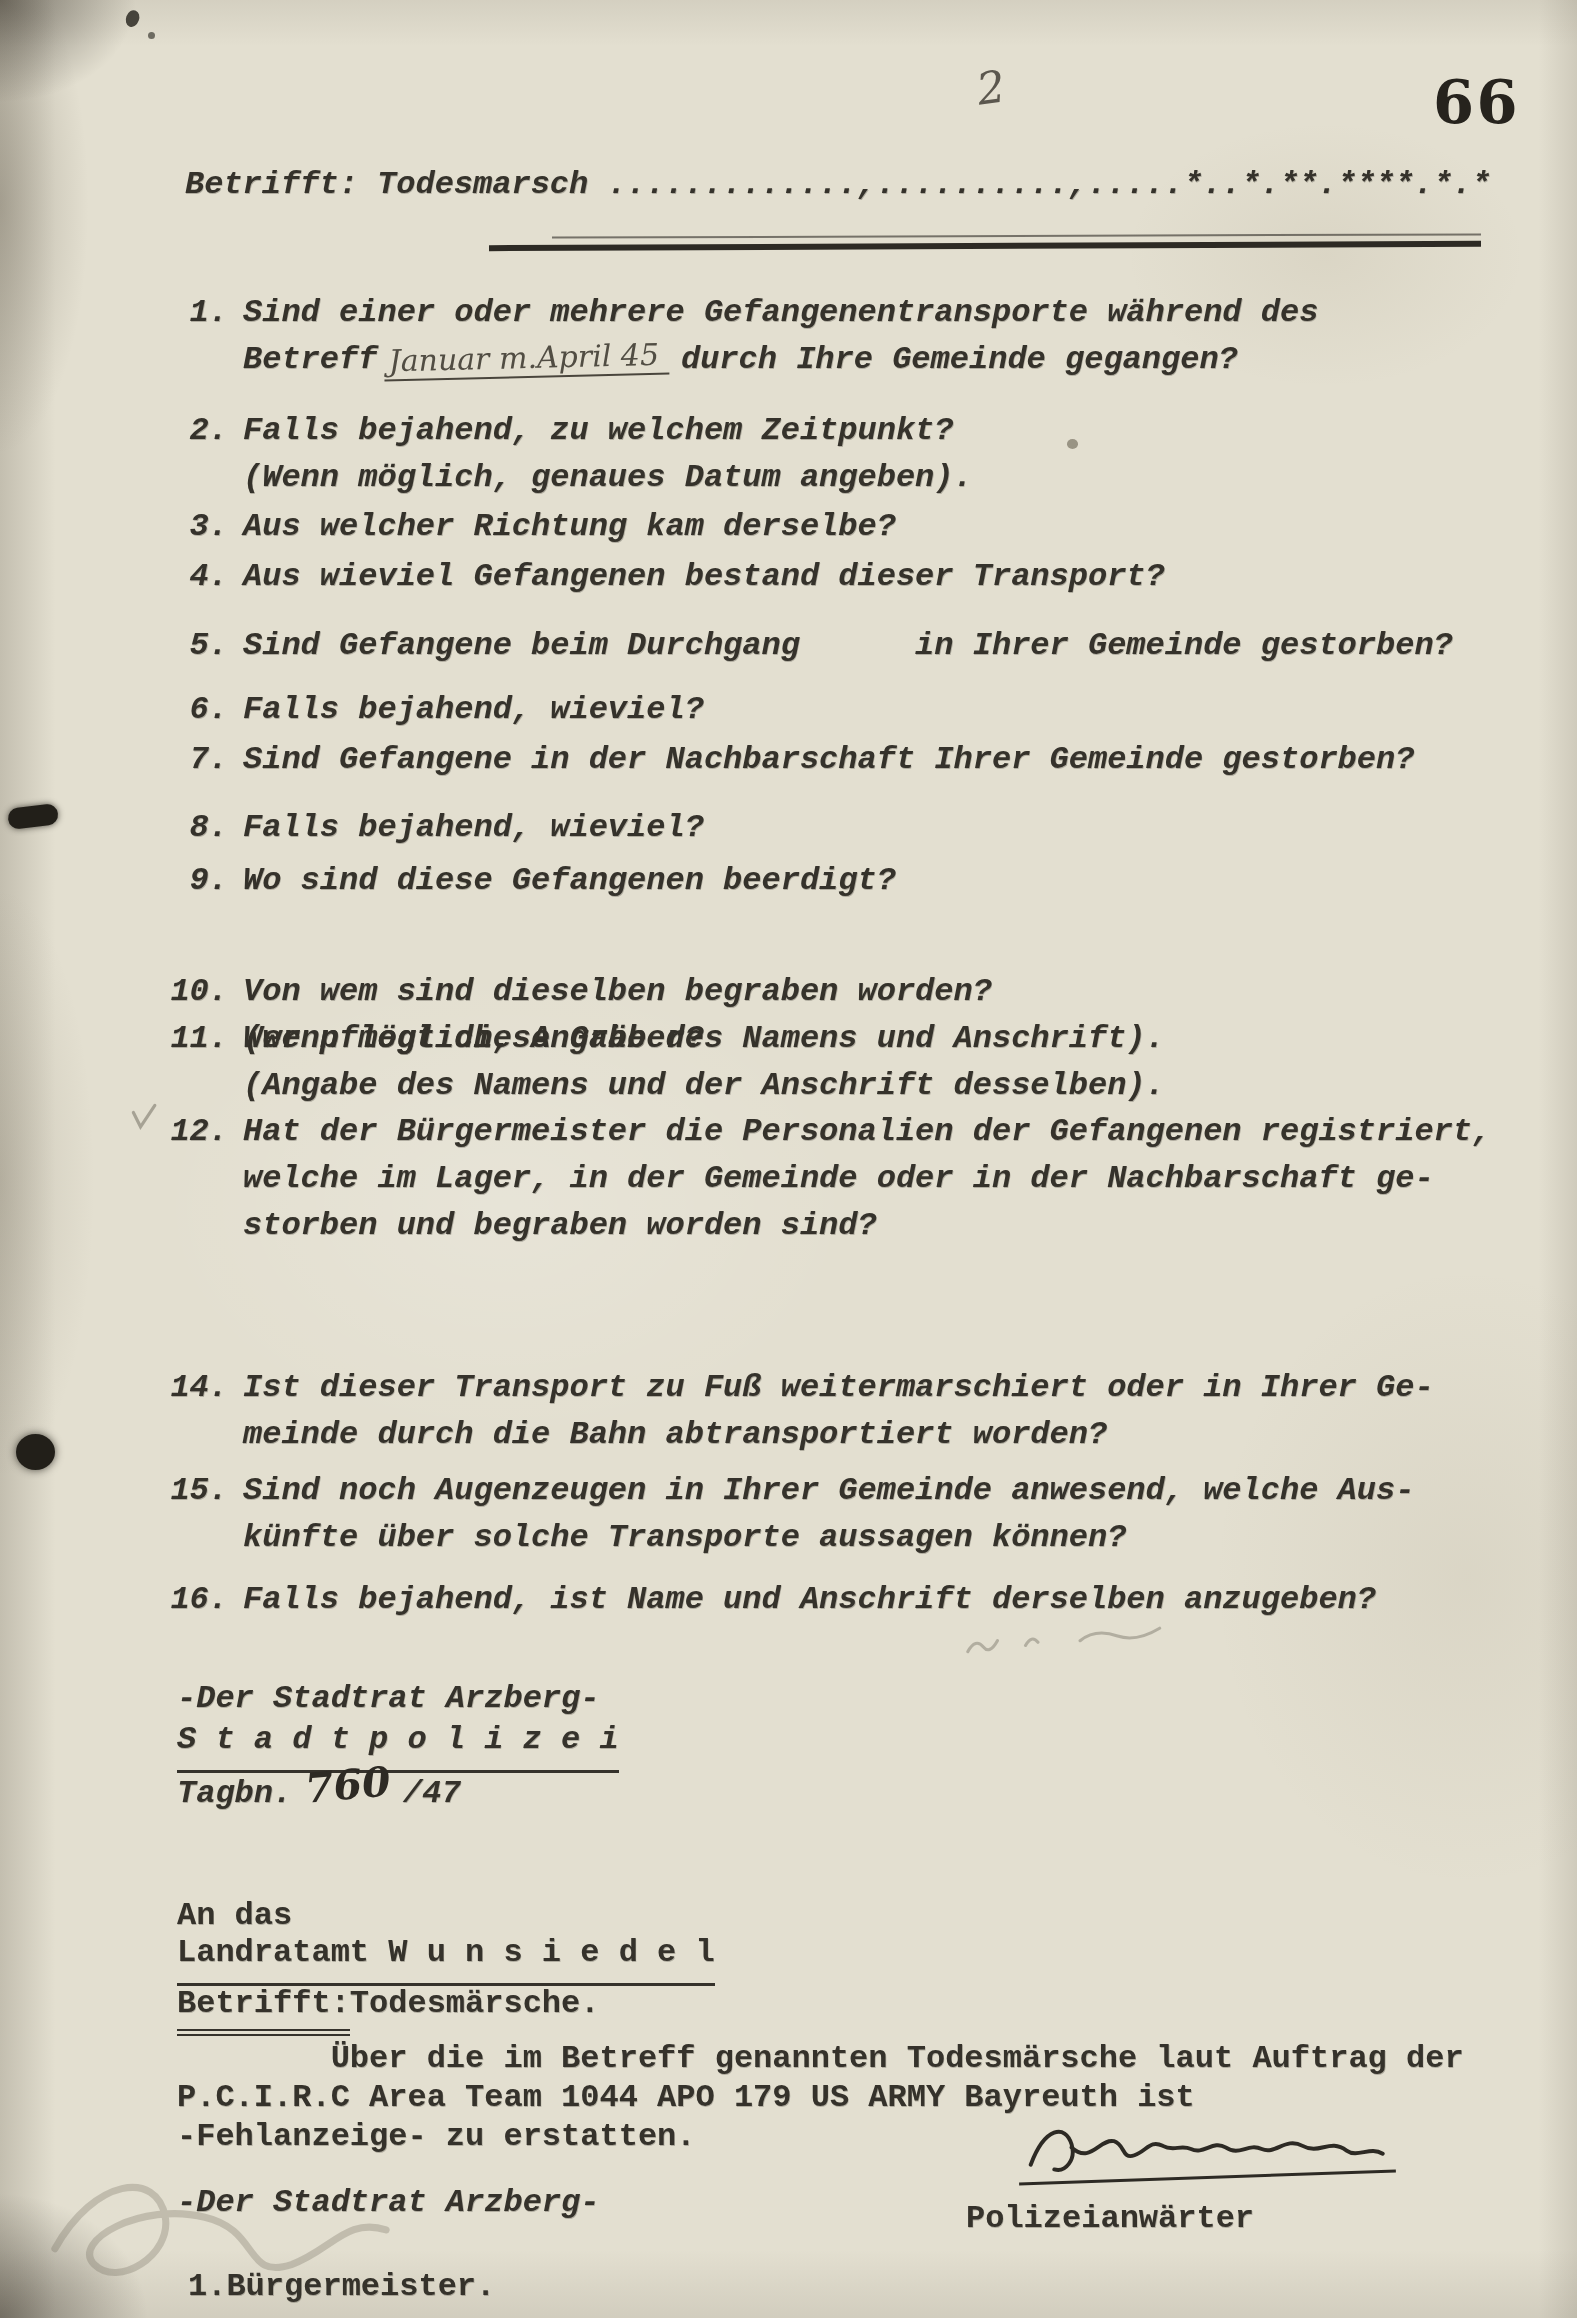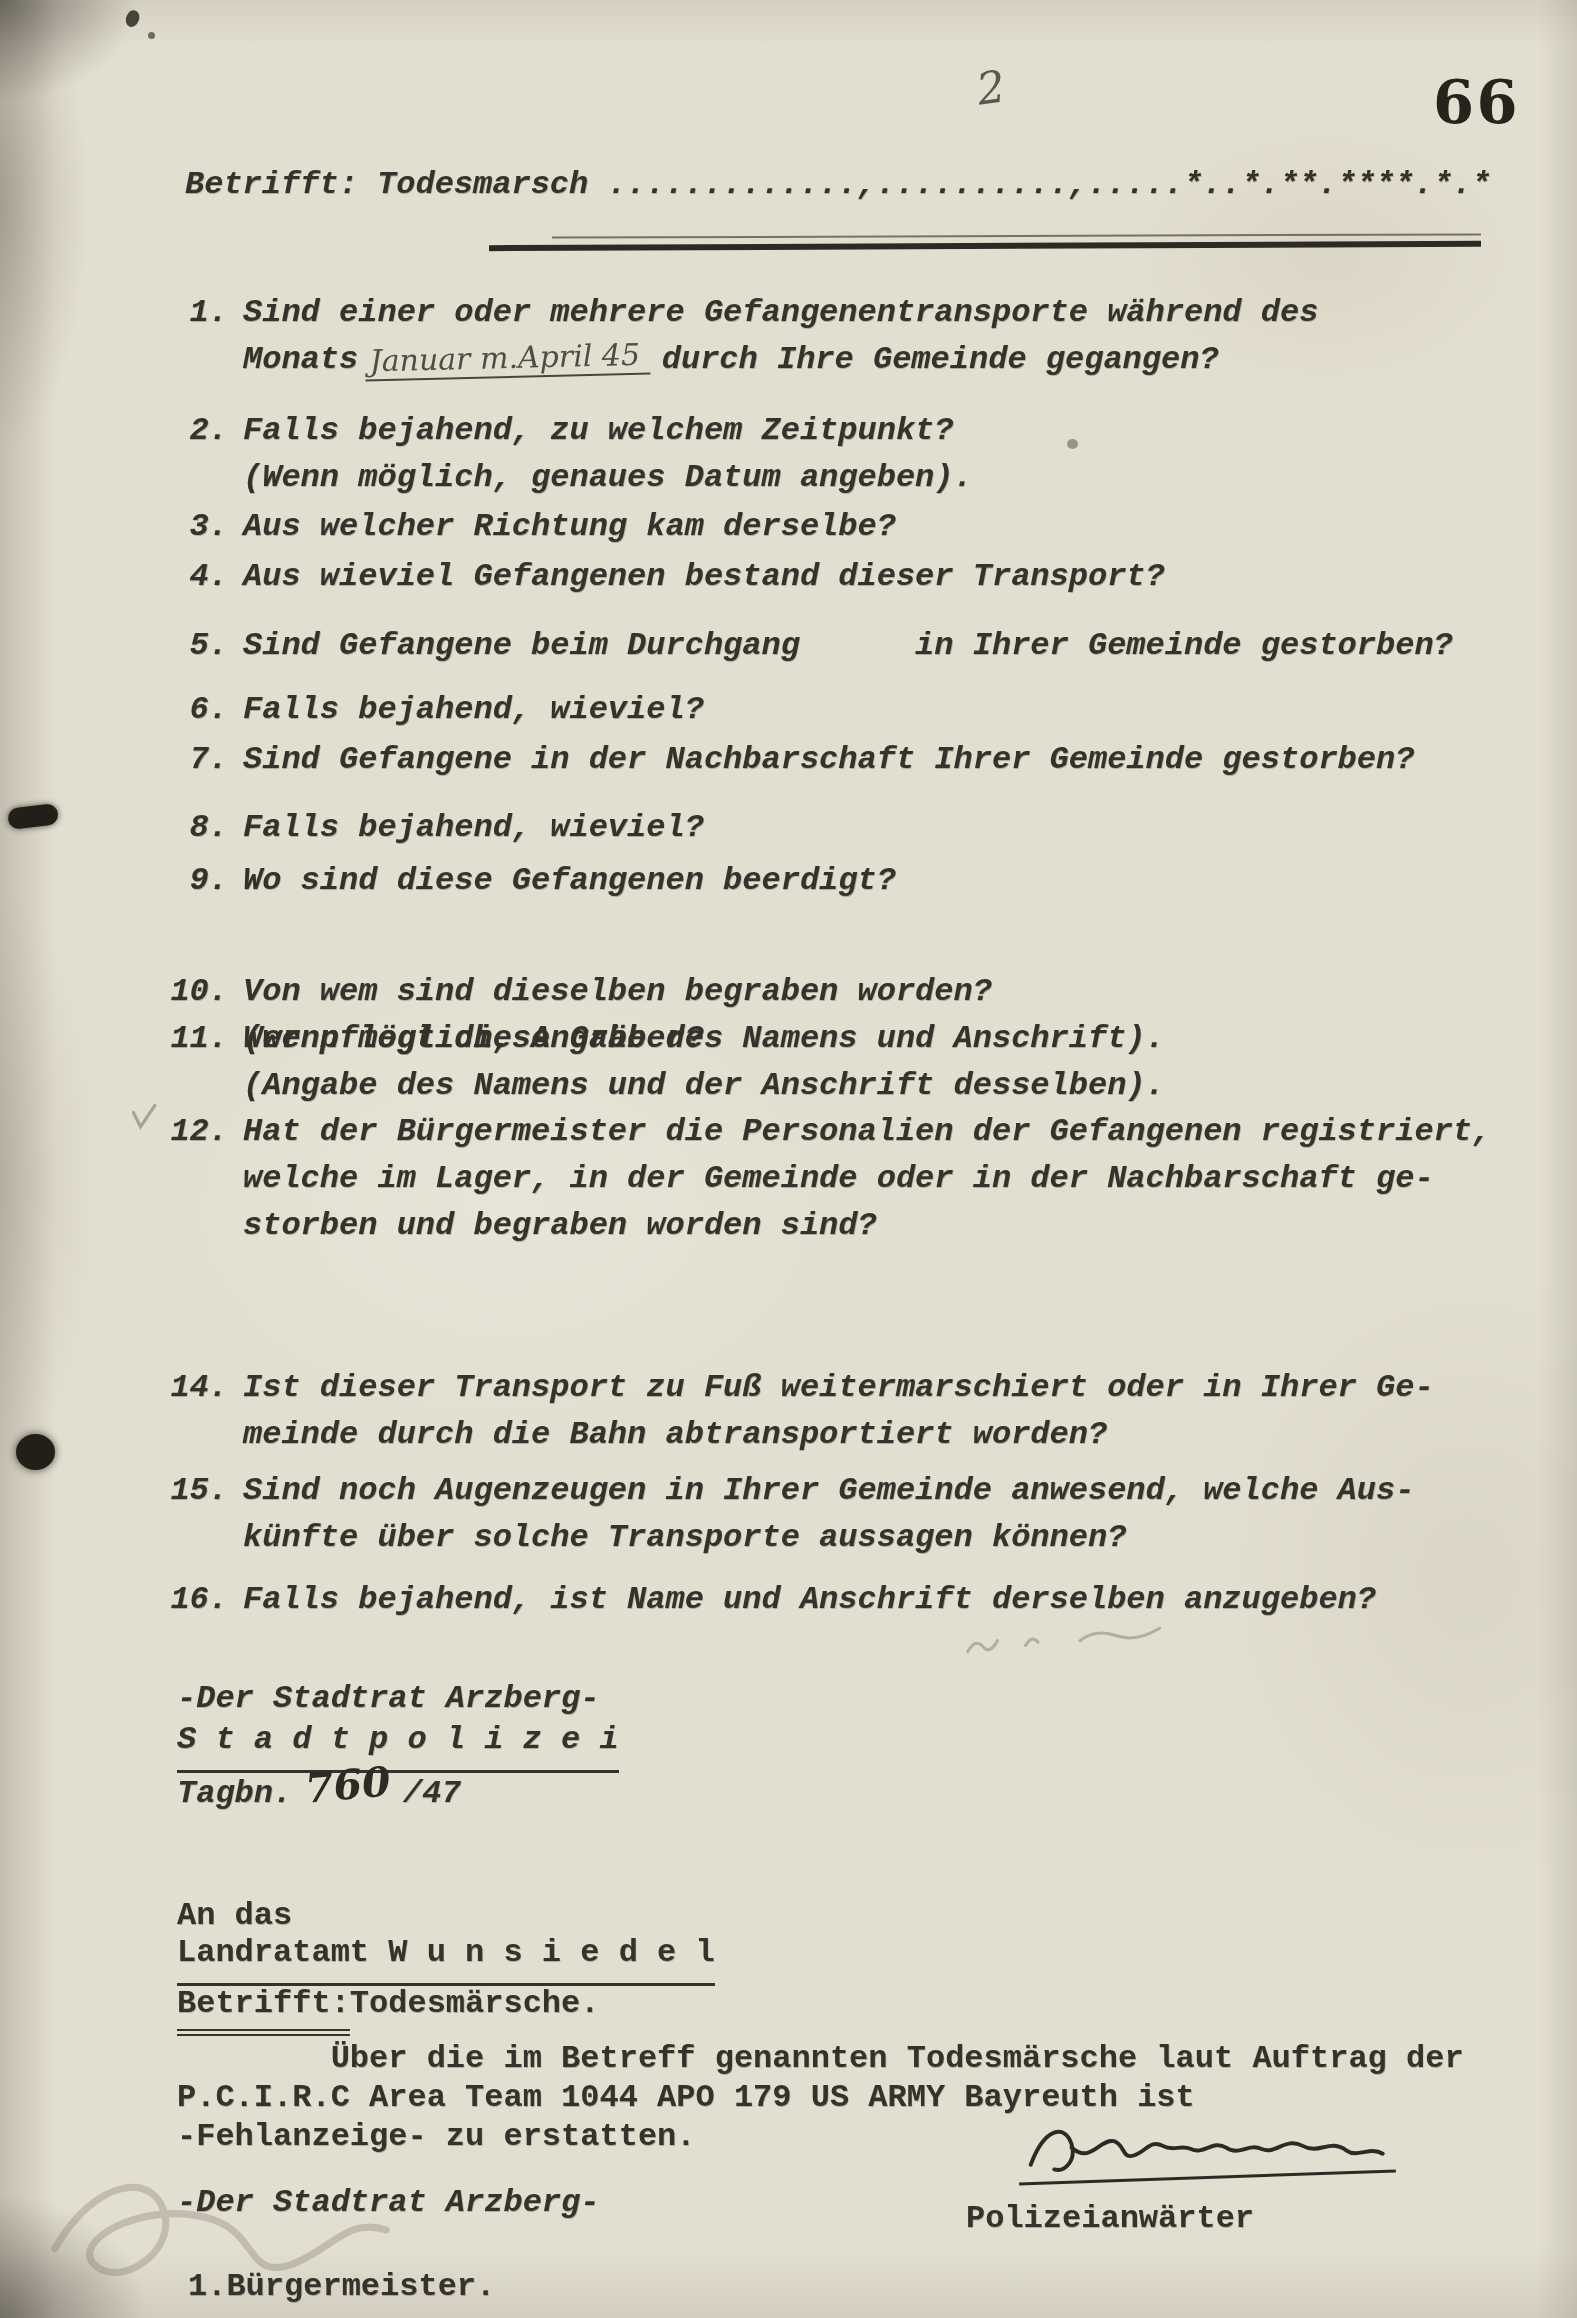--- a/index.html
+++ b/index.html
@@ -92,21 +92,21 @@
   <div class="hw" style="left:1393px;top:68px;font-size:59px;font-weight:700;font-style:normal;color:#26231d;letter-spacing:2.4px;margin-left:40px;">66</div>
 
   <div class="typed" style="left:185px;top:161px;"><span>Betrifft: Todesmarsch </span><span>.............,..........,.....*..*.**.****.*.*</span></div>
   <div class="rule" style="left:552px;top:235px;width:929px;height:2.4px;opacity:.6;transform:rotate(-.2deg);"></div>
   <div class="rule" style="left:489px;top:243px;width:992px;height:5.5px;transform:rotate(-.25deg);"></div>
 
   <svg style="position:absolute;left:131px;top:1103px;opacity:.5;" width="27" height="27" viewBox="0 0 34 34">
     <path d="M3,12 L12,30 L30,3" fill="none" stroke="#6b665a" stroke-width="4" stroke-linecap="round"></path>
   </svg>
 
-  <div class="q typed" style="top:289px;"><span class="qnum">1.</span><span class="qtext"><span>Sind einer oder mehrere Gefangenentransporte während des</span><br><span>Monats</span><span class="hw-inline">Januar m.April 45</span><span>durch Ihre Gemeinde gegangen?</span></span></div>
+  <div class="q typed" style="top:289px;"><span class="qnum">1.</span><span class="qtext"><span>Sind einer oder mehrere Gefangenentransporte während des</span><br><span>Betreff</span><span class="hw-inline">Januar m.April 45</span><span>durch Ihre Gemeinde gegangen?</span></span></div>
 
   <div class="q typed" style="top:407px;"><span class="qnum">2.</span><span class="qtext">Falls bejahend, zu welchem Zeitpunkt?
 (Wenn möglich, genaues Datum angeben).</span></div>
 
   <div class="q typed" style="top:503px;"><span class="qnum">3.</span><span class="qtext">Aus welcher Richtung kam derselbe?</span></div>
 
   <div class="q typed" style="top:553px;"><span class="qnum">4.</span><span class="qtext">Aus wieviel Gefangenen bestand dieser Transport?</span></div>
 
   <div class="q typed" style="top:622px;"><span class="qnum">5.</span><span class="qtext">Sind Gefangene beim Durchgang      in Ihrer Gemeinde gestorben?</span></div>
 

